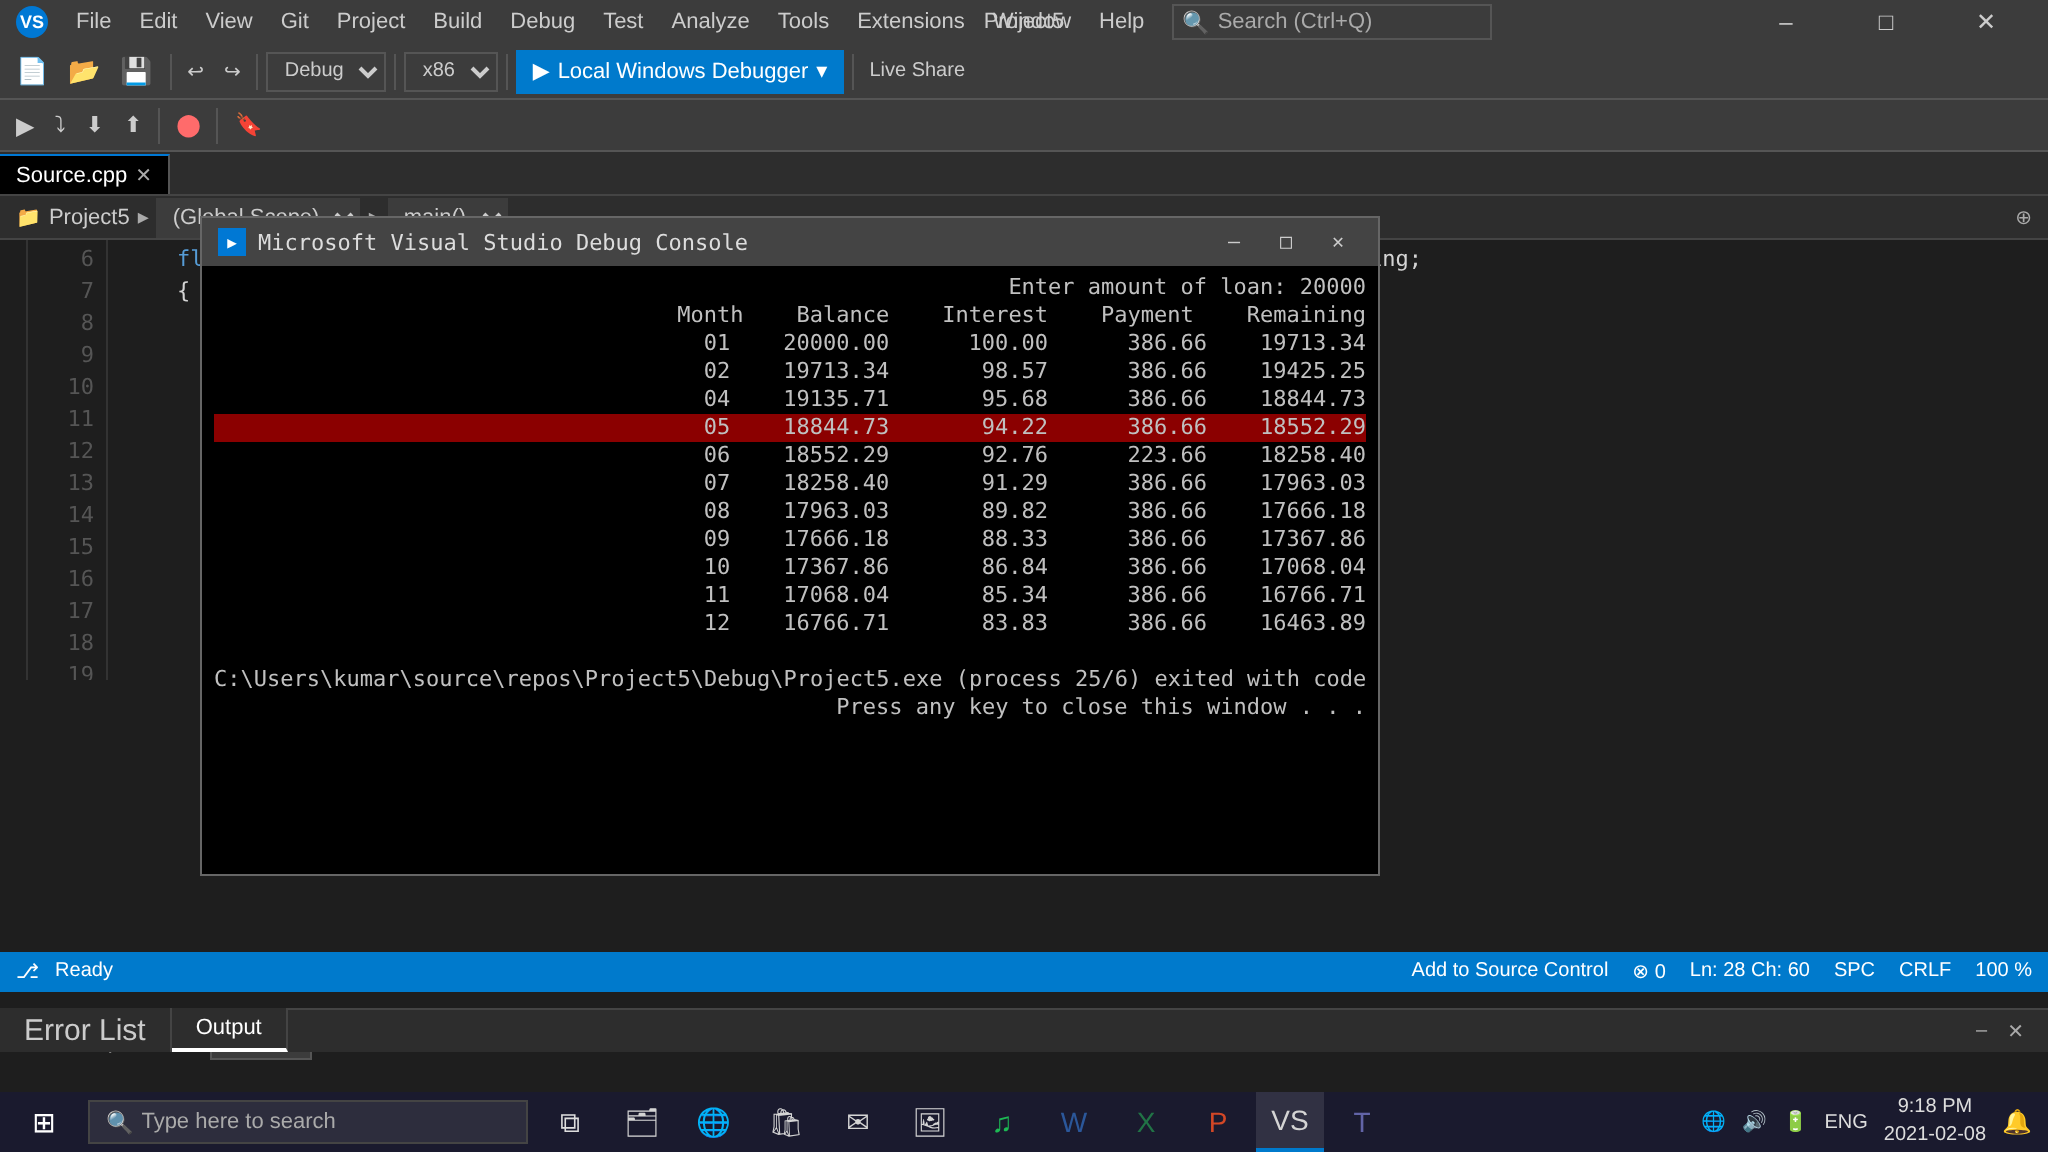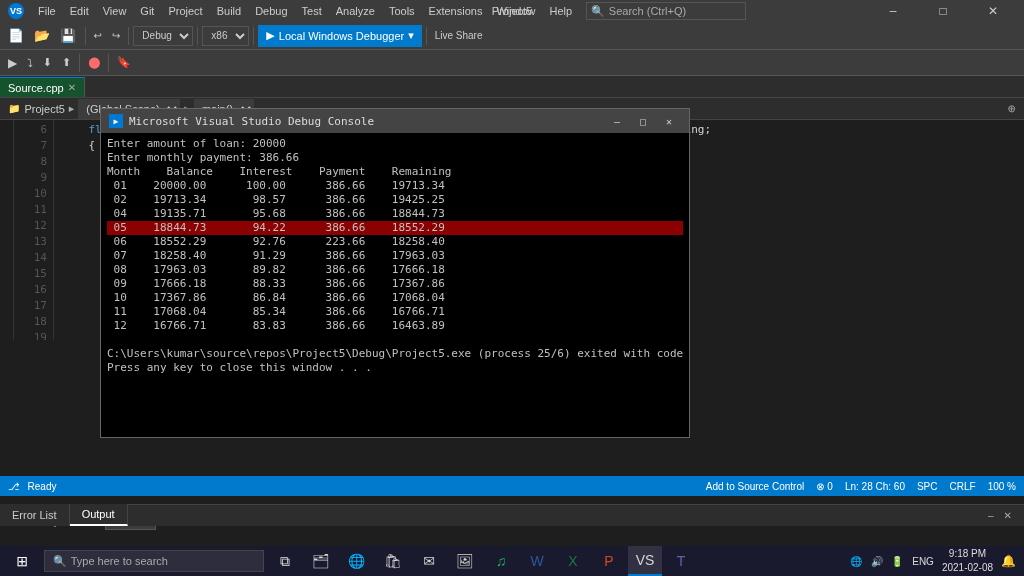--- a/index.html
+++ b/index.html
@@ -60,21 +60,21 @@
       padding: 0 8px;
       height: 20px;
       display: flex;
       align-items: center;
       font-size: 11px;
       color: #ccc;
       border-right: 1px solid #555;
       cursor: pointer;
       gap: 4px;
     }
-    .tab.active { background: #14532d; color: #fff; border-top: 1px solid #0078d4; }
+    .tab.active { background: #000000; color: #fff; border-top: 1px solid #0078d4; }
     .tab-close { font-size: 10px; color: #aaa; cursor: pointer; }
 
     
     .breadcrumb-bar {
       background: #2d2d2d;
       height: 22px;
       display: flex;
       align-items: center;
       padding: 0 8px;
       border-bottom: 1px solid #444;
@@ -161,20 +161,21 @@
     }
     .debug-title-left { display: flex; align-items: center; gap: 6px; font-size: 11px; color: #ddd; }
     .debug-title-icon { width: 14px; height: 14px; background: #0078d4; display: flex; align-items: center; justify-content: center; font-size: 8px; color: white; }
     .debug-title-controls { display: flex; gap: 2px; }
     .debug-ctrl { width: 24px; height: 20px; display: flex; align-items: center; justify-content: center; font-size: 10px; color: #ccc; cursor: pointer; }
     .debug-content {
       padding: 4px 6px;
       height: calc(100% - 24px);
       overflow: hidden;
       line-height: 14px;
+      text-align: right;
     }
     .debug-line { height: 14px; white-space: pre; }
     .highlight-red { background: #8b0000; }
 
     
     .taskbar {
       position: fixed;
       bottom: 0;
       left: 0;
       right: 0;
@@ -325,21 +326,20 @@
         <span>Microsoft Visual Studio Debug Console</span>
       </div>
       <div class="debug-title-controls">
         <span class="debug-ctrl">–</span>
         <span class="debug-ctrl">□</span>
         <span class="debug-ctrl close-ctrl">✕</span>
       </div>
     </div>
     <div class="debug-content">
       <div class="debug-line">Enter amount of loan: 20000</div>
-      <div class="debug-line">Enter monthly payment: 386.66</div>
       <div class="debug-line">Month    Balance    Interest    Payment    Remaining</div>
       <div class="debug-line"> 01    20000.00      100.00      386.66    19713.34</div>
       <div class="debug-line"> 02    19713.34       98.57      386.66    19425.25</div>
       <div class="debug-line"> 04    19135.71       95.68      386.66    18844.73</div>
       <div class="debug-line highlight-red"> 05    18844.73       94.22      386.66    18552.29</div>
       <div class="debug-line"> 06    18552.29       92.76      223.66    18258.40</div>
       <div class="debug-line"> 07    18258.40       91.29      386.66    17963.03</div>
       <div class="debug-line"> 08    17963.03       89.82      386.66    17666.18</div>
       <div class="debug-line"> 09    17666.18       88.33      386.66    17367.86</div>
       <div class="debug-line"> 10    17367.86       86.84      386.66    17068.04</div>
@@ -379,21 +379,21 @@
     <select style="background:#3c3c3c;border:1px solid #555;color:#ccc;font-size:11px;height:18px;padding:0 2px;">
       <option>Build</option>
     </select>
     <span style="color:#ccc;cursor:pointer;">⎘</span>
     <span style="color:#ccc;cursor:pointer;">⊘</span>
     <span style="color:#ccc;cursor:pointer;">⇕</span>
     <span style="color:#ccc;cursor:pointer;">↵</span>
   </div>
 
   <div style="position:fixed;bottom:50px;left:0;height:22px;display:flex;background:#2d2d2d;z-index:156;">
-    <span style="padding:0 12px;height:22px;display:flex;align-items:center;font-size:11px;color:#ccc;cursor:pointer;border-right:1px solid #444;">Error List</span>
+    <span style="padding:0 12px;height:22px;display:flex;align-items:center;font-size:15px;color:#ccc;cursor:pointer;border-right:1px solid #444;">Error List</span>
     <span style="padding:0 12px;height:22px;display:flex;align-items:center;font-size:11px;color:#fff;cursor:pointer;border-right:1px solid #444;border-bottom:2px solid #fff;">Output</span>
   </div>
 
   <div class="taskbar">
     <div class="taskbar-start">
       <span class="start-icon">⊞</span>
     </div>
     <div class="taskbar-search">
       <span style="font-size:11px;">🔍</span>
       <span>Type here to search</span>

